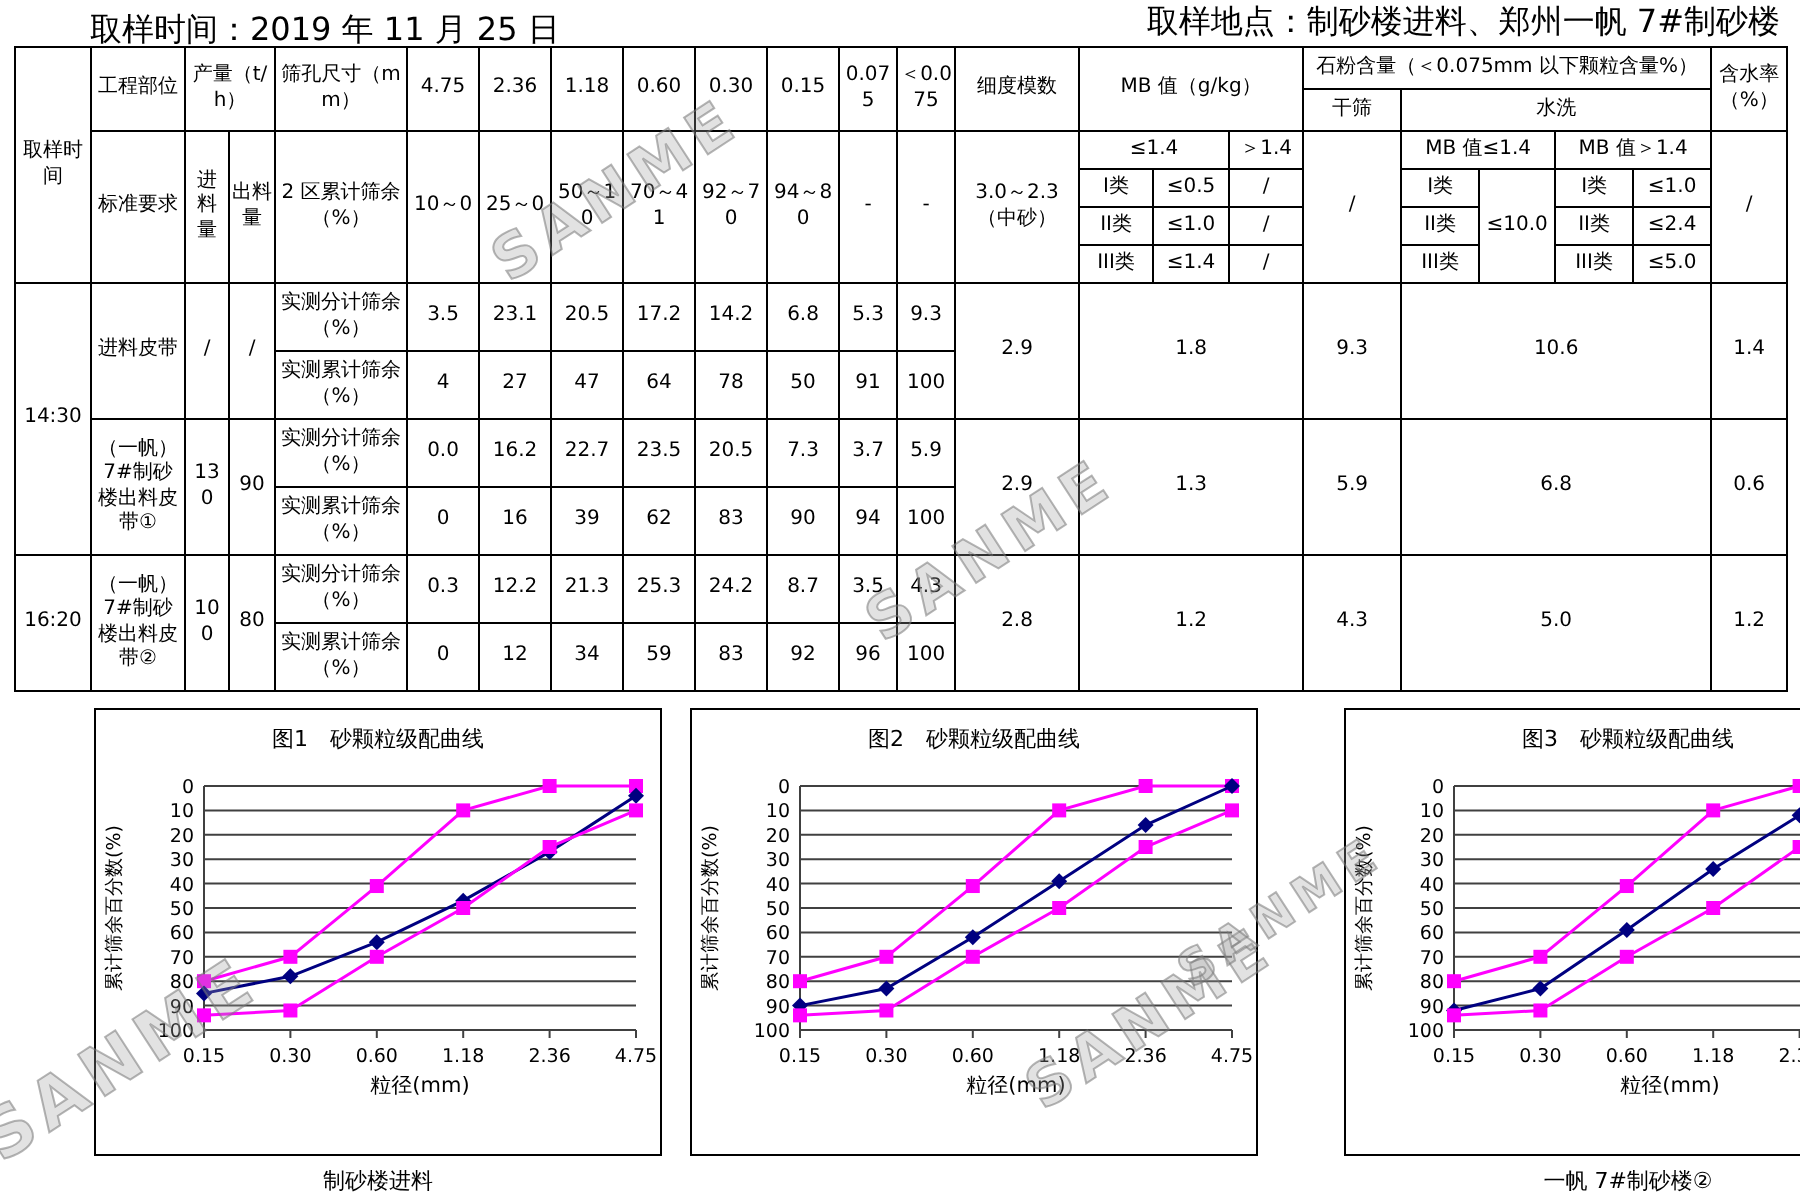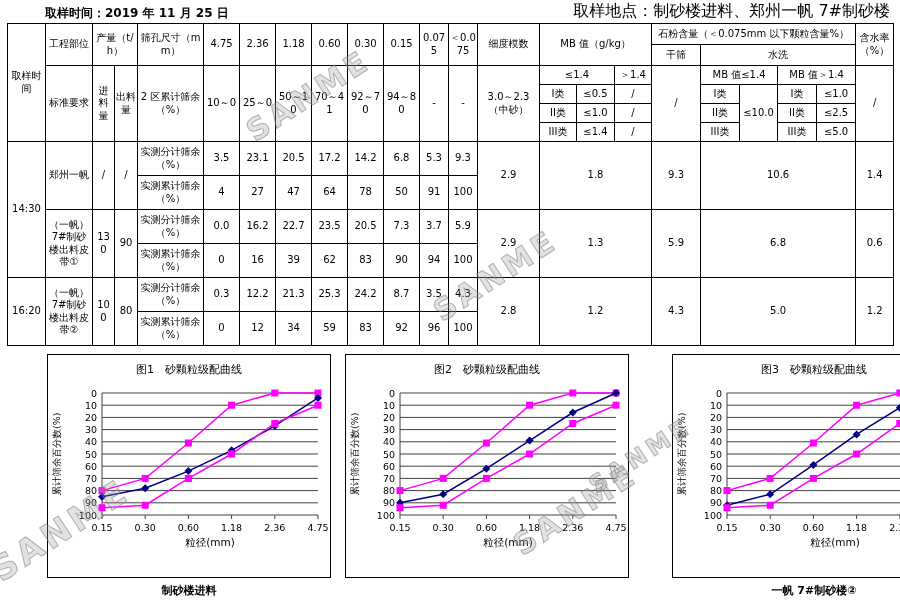--- a/index.html
+++ b/index.html
@@ -1,31 +1,31 @@
 <!DOCTYPE html>
 <html><head>
 <meta charset="utf-8">
 <style>
   html,body{margin:0;padding:0;background:#fff;}
   .sheet{position:relative;width:900px;height:600px;background:#fff;overflow:hidden;
          font-family:"DejaVu Sans","Liberation Sans",sans-serif;color:#000;}
-  .title-left{position:absolute;left:45px;top:5px;font-size:12px;font-weight:bold;}
+  .title-left{position:absolute;left:45px;top:5px;font-size:16px;font-weight:normal;}
   .title-right{position:absolute;right:10px;top:1px;font-size:16px;font-weight:normal;}
   table.main{position:absolute;left:7px;top:23px;width:886px;border-collapse:collapse;
              table-layout:fixed;}
   table.main td{border:1px solid #000;text-align:center;vertical-align:middle;
                 padding:0 1px;font-size:10px;line-height:1.25;overflow:hidden;word-break:break-all;}
   td.small{font-size:9px;}
   td.p6{padding:0 6px;}
   td.p7{padding:0 7px;}
   tr.h21{height:21px;} tr.h19{height:19px;} tr.h34{height:34px;}
   .chart{position:absolute;top:354px;width:284px;padding-left:33px;}
   .c1{left:14px;} .c2{left:312px;} .c3{left:639px;}
   .chart-box{width:282px;height:222px;border:1px solid #000;position:relative;background:#fff;}
-  .chart-caption{text-align:center;font-size:11px;margin-top:5px;font-weight:bold;}
+  .chart-caption{text-align:center;font-size:11px;margin-top:5px;}
   .watermark{position:absolute;font-weight:bold;letter-spacing:4px;
              transform:rotate(-33deg);pointer-events:none;z-index:5;
              color:rgba(160,160,160,0.30);-webkit-text-stroke:1px rgba(120,120,120,0.55);}
   .w1{left:238px;top:78px;font-size:30px;}
   .w2{left:425px;top:258px;font-size:30px;}
   .w3{left:-18px;top:510px;font-size:34px;}
   .w4{left:505px;top:492px;font-size:30px;}
   .w5{left:582px;top:442px;font-size:24px;}
   svg text{font-family:"DejaVu Sans","Liberation Sans",sans-serif;}
 </style>
@@ -119,35 +119,35 @@
       <td>I类</td>
       <td>≤1.0</td>
     </tr>
 
     <tr class="h19">
       <td>II类</td>
       <td>≤1.0</td>
       <td>/</td>
       <td>II类</td>
       <td>II类</td>
-      <td>≤2.5</td>
+      <td>≤2.4</td>
     </tr>
 
     <tr class="h19">
       <td>III类</td>
       <td>≤1.4</td>
       <td>/</td>
       <td>III类</td>
       <td>III类</td>
       <td>≤5.0</td>
     </tr>
 
     <tr class="h34">
       <td rowspan="4">14:30</td>
-      <td rowspan="2" class="small p6">郑州一帆</td>
+      <td rowspan="2" class="small p6">进料皮带</td>
       <td rowspan="2">/</td>
       <td rowspan="2">/</td>
       <td class="small">实测分计筛余（%）</td>
       <td>3.5</td>
       <td>23.1</td>
       <td>20.5</td>
       <td>17.2</td>
       <td>14.2</td>
       <td>6.8</td>
       <td>5.3</td>

